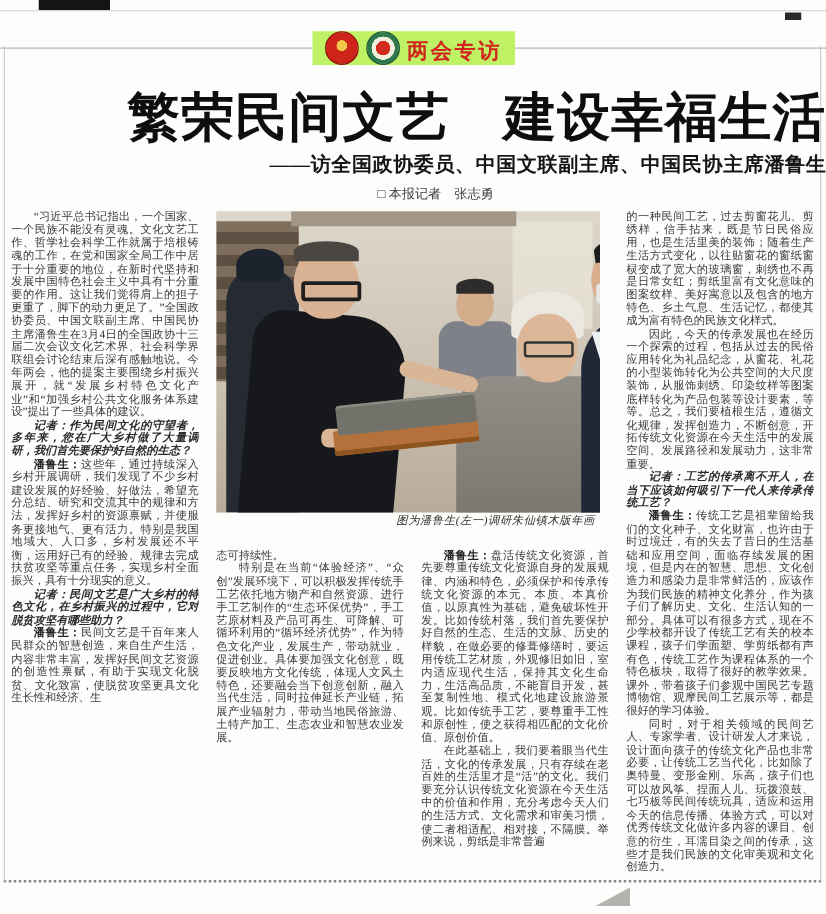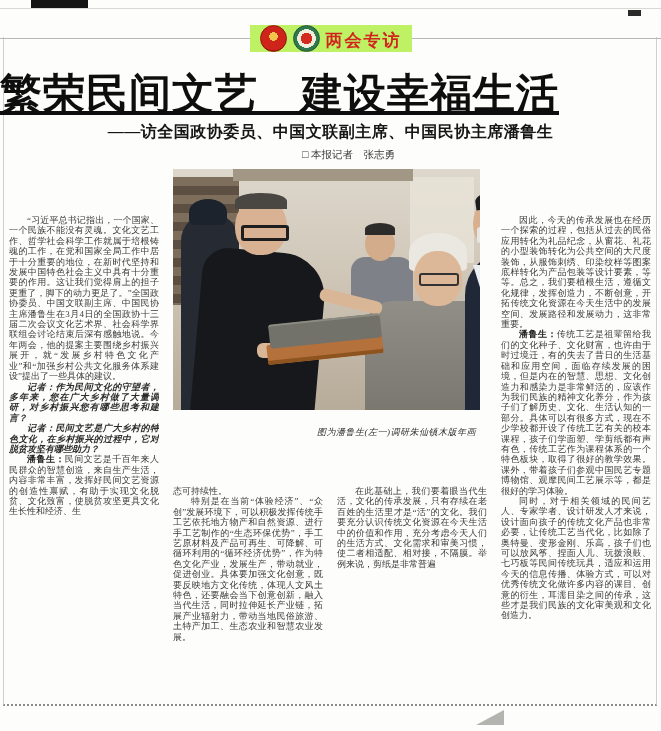--- a/index.html
+++ b/index.html
@@ -39,39 +39,39 @@
     background:radial-gradient(circle at 50% 50%, #d32b1e 0 32%, #f2eedd 33% 52%, #2f7a4c 53% 100%);
     border:1px solid #24573a;
   }
   .badge-label{
     font-family:"Liberation Sans","DejaVu Sans",sans-serif;
     font-weight:bold;font-size:17px;color:#d2241e;letter-spacing:2px;white-space:nowrap;
   }
 
   
   .headline{
-    position:absolute;left:0;top:66px;width:661px;text-align:left;
+    position:absolute;left:0;top:66px;width:661px;text-align:right;
     font-size:42px;font-weight:900;color:#0e0e0e;letter-spacing:1px;
-    white-space:pre;z-index:2;text-decoration:underline;
+    white-space:pre;z-index:2;
   }
   .subtitle{
-    position:absolute;left:0;top:122px;width:661px;text-align:center;
+    position:absolute;left:0;top:122px;width:661px;text-align:right;
     font-size:16px;font-weight:bold;color:#161616;letter-spacing:.5px;z-index:2;
   }
   .byline{
     position:absolute;left:0;top:148px;width:661px;text-align:center;
     font-size:10.5px;color:#3c3c3c;z-index:2;padding-left:18px;
   }
 
   
   .columns{
     position:absolute;left:9px;top:168px;width:643px;height:534px;
     display:flex;gap:14px;overflow:hidden;
   }
-  .col{width:150px;flex:0 0 150px;font-size:9px;line-height:10.4px;text-align:justify;overflow:hidden;margin-top:47px;}
+  .col{width:150px;flex:0 0 150px;font-size:9px;line-height:10.4px;text-align:justify;overflow:hidden;}
   .para{margin:0;text-indent:2em;color:#3a3a3a;word-break:break-all;}
   .para.q{font-weight:bold;font-style:italic;color:#2c2c2c;}
   .para.a .spk{font-family:"Liberation Sans","DejaVu Sans",sans-serif;font-weight:bold;font-style:normal;color:#222;}
   .photo-gap{height:271px;}
 
   
   .photo{
     position:absolute;left:163px;top:162px;width:327px;height:270px;
     background:#fdfdfb;z-index:2;
   }
@@ -99,21 +99,21 @@
   .ph-m5head{left:300px;top:26px;width:52px;height:58px;background:#d8b090;border-radius:50%;}
   .ph-m5hair{left:302px;top:20px;width:52px;height:18px;background:#1c1c1e;border-radius:50% 50% 0 0;transform:rotate(-8deg);}
   .ph-m5glass{left:304px;top:58px;width:40px;height:10px;border:3px solid #e6e6e6;border-radius:3px;}
   .ph-m5body{left:292px;top:82px;width:110px;height:162px;background:#202838;border-radius:44px 16px 0 0;}
   .ph-m5shirt{left:300px;top:96px;width:26px;height:42px;background:#eceff2;clip-path:polygon(0 0,100% 0,50% 100%);}
   .ph-arm1{left:146px;top:126px;width:64px;height:13px;background:#d9b696;border-radius:6px;transform:rotate(14deg);}
   .ph-hand{left:84px;top:174px;width:30px;height:15px;background:#d9b696;border-radius:6px;}
   .ph-blocktop{left:96px;top:150px;width:112px;height:24px;background:#73726a;border-radius:3px;transform:rotate(-6deg);box-shadow:inset 0 2px 0 #8c8b82;}
   .ph-blockbase{left:94px;top:170px;width:116px;height:20px;background:#b5713c;border-radius:2px;transform:rotate(-6deg);box-shadow:inset 0 -4px 0 #8e541f;}
   .photo-caption{
-    margin:16px 14px 0 0;text-align:right;font-size:9px;color:#2e2e2e;
+    margin:0 14px 0 0;text-align:right;font-size:9px;color:#2e2e2e;
     font-style:italic;letter-spacing:.5px;
   }
 
   
   .corner-mark{
     position:absolute;left:476px;top:710px;width:28px;height:15px;background:#a0a09c;
     clip-path:polygon(0 100%,100% 0,100% 100%);opacity:.8;
   }
 </style>
 </head>
@@ -136,38 +136,42 @@
 </div>
 
 <div class="headline">繁荣民间文艺　建设幸福生活</div>
 <div class="subtitle">——访全国政协委员、中国文联副主席、中国民协主席潘鲁生</div>
 <div class="byline">□ 本报记者　张志勇</div>
 
 <div class="columns">
 
   <div class="col">
     <p class="para"><span>“习近平总书记指出，一个国家、一个民族不能没有灵魂。文化文艺工作、哲学社会科学工作就属于培根铸魂的工作，在党和国家全局工作中居于十分重要的地位，在新时代坚持和发展中国特色社会主义中具有十分重要的作用。这让我们觉得肩上的担子更重了，脚下的动力更足了。”全国政协委员、中国文联副主席、中国民协主席潘鲁生在3月4日的全国政协十三届二次会议文化艺术界、社会科学界联组会讨论结束后深有感触地说。今年两会，他的提案主要围绕乡村振兴展开，就“发展乡村特色文化产业”和“加强乡村公共文化服务体系建设”提出了一些具体的建议。</span></p>
-    <p class="para q"><span class="spk">记者：</span><span>作为民间文化的守望者，多年来，您在广大乡村做了大量调研，对乡村振兴您有哪些思考和建言？</span></p>
+    <p class="para q"><span class="spk">记者：</span><span>作为民间文化的守望者，多年来，您在广大乡村做了大量调研，我们首先要保护好自然的生态？</span></p>
+    <p class="para a"><span class="spk">潘鲁生：</span><span>这些年，通过持续深入乡村开展调研，我们发现了不少乡村建设发展的好经验、好做法，希望充分总结、研究和交流其中的规律和方法，发挥好乡村的资源禀赋，并使服务更接地气、更有活力。特别是我国地域大、人口多，乡村发展还不平衡，运用好已有的经验、规律去完成扶贫攻坚等重点任务，实现乡村全面振兴，具有十分现实的意义。</span></p>
     <p class="para q"><span class="spk">记者：</span><span>民间文艺是广大乡村的特色文化，在乡村振兴的过程中，它对脱贫攻坚有哪些助力？</span></p>
     <p class="para a"><span class="spk">潘鲁生：</span><span>民间文艺是千百年来人民群众的智慧创造，来自生产生活，内容非常丰富，发挥好民间文艺资源的创造性禀赋，有助于实现文化脱贫、文化致富，使脱贫攻坚更具文化生长性和经济、生</span></p>
   </div>
 
   <div class="col">
     <div class="photo-gap"></div>
     <p class="para" style="text-indent:0;"><span>态可持续性。</span></p>
     <p class="para"><span>特别是在当前“体验经济”、“众创”发展环境下，可以积极发挥传统手工艺依托地方物产和自然资源、进行手工艺制作的“生态环保优势”，手工艺原材料及产品可再生、可降解、可循环利用的“循环经济优势”，作为特色文化产业，发展生产，带动就业，促进创业。具体要加强文化创意，既要反映地方文化传统，体现人文风土特色，还要融会当下创意创新，融入当代生活，同时拉伸延长产业链，拓展产业辐射力，带动当地民俗旅游、土特产加工、生态农业和智慧农业发展。</span></p>
   </div>
 
   <div class="col">
     <div class="photo-gap"></div>
+    <p class="para a"><span class="spk">潘鲁生：</span><span>盘活传统文化资源，首先要尊重传统文化资源自身的发展规律、内涵和特色，必须保护和传承传统文化资源的本元、本质、本真价值，以原真性为基础，避免破坏性开发。比如传统村落，我们首先要保护好自然的生态、生活的文脉、历史的样貌，在做必要的修葺修缮时，要运用传统工艺材质，外观修旧如旧，室内适应现代生活，保持其文化生命力，生活高品质，不能盲目开发，甚至复制性地、模式化地建设旅游景观。比如传统手工艺，要尊重手工性和原创性，使之获得相匹配的文化价值、原创价值。</span></p>
     <p class="para"><span>在此基础上，我们要着眼当代生活，文化的传承发展，只有存续在老百姓的生活里才是“活”的文化。我们要充分认识传统文化资源在今天生活中的价值和作用，充分考虑今天人们的生活方式、文化需求和审美习惯，使二者相适配、相对接，不隔膜。举例来说，剪纸是非常普遍</span></p>
   </div>
 
   <div class="col">
+    <p class="para" style="text-indent:0;"><span>的一种民间工艺，过去剪窗花儿、剪绣样，信手拈来，既是节日民俗应用，也是生活里美的装饰；随着生产生活方式变化，以往贴窗花的窗纸窗棂变成了宽大的玻璃窗，刺绣也不再是日常女红；剪纸里富有文化意味的图案纹样、美好寓意以及包含的地方特色、乡土气息、生活记忆，都使其成为富有特色的民族文化样式。</span></p>
     <p class="para"><span>因此，今天的传承发展也在经历一个探索的过程，包括从过去的民俗应用转化为礼品纪念，从窗花、礼花的小型装饰转化为公共空间的大尺度装饰，从服饰刺绣、印染纹样等图案底样转化为产品包装等设计要素，等等。总之，我们要植根生活，遵循文化规律，发挥创造力，不断创意，开拓传统文化资源在今天生活中的发展空间、发展路径和发展动力，这非常重要。</span></p>
+    <p class="para q"><span class="spk">记者：</span><span>工艺的传承离不开人，在当下应该如何吸引下一代人来传承传统工艺？</span></p>
     <p class="para a"><span class="spk">潘鲁生：</span><span>传统工艺是祖辈留给我们的文化种子、文化财富，也许由于时过境迁，有的失去了昔日的生活基础和应用空间，面临存续发展的困境，但是内在的智慧、思想、文化创造力和感染力是非常鲜活的，应该作为我们民族的精神文化养分，作为孩子们了解历史、文化、生活认知的一部分。具体可以有很多方式，现在不少学校都开设了传统工艺有关的校本课程，孩子们学面塑、学剪纸都有声有色，传统工艺作为课程体系的一个特色板块，取得了很好的教学效果。课外，带着孩子们参观中国民艺专题博物馆、观摩民间工艺展示等，都是很好的学习体验。</span></p>
     <p class="para"><span>同时，对于相关领域的民间艺人、专家学者、设计研发人才来说，设计面向孩子的传统文化产品也非常必要，让传统工艺当代化，比如除了奥特曼、变形金刚、乐高，孩子们也可以放风筝、捏面人儿、玩拨浪鼓、七巧板等民间传统玩具，适应和运用今天的信息传播、体验方式，可以对优秀传统文化做许多内容的课目、创意的衍生，耳濡目染之间的传承，这些才是我们民族的文化审美观和文化创造力。</span></p>
   </div>
 
 </div>
 
 <div class="photo">
   <div class="photo-img">
     <div class="ph-window"></div>
     <div class="ph-shelf"></div>

